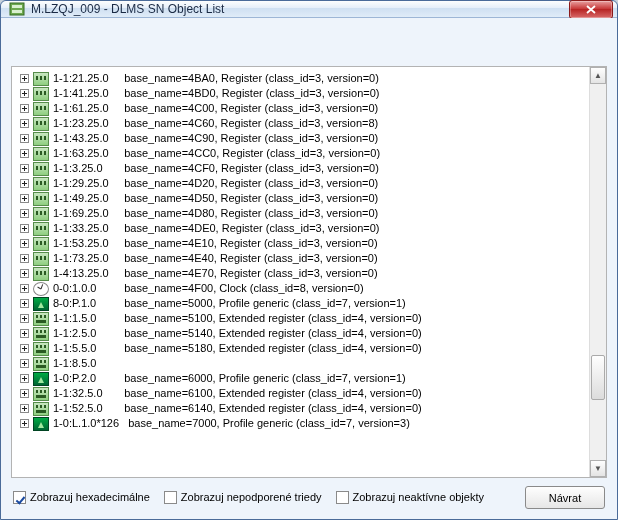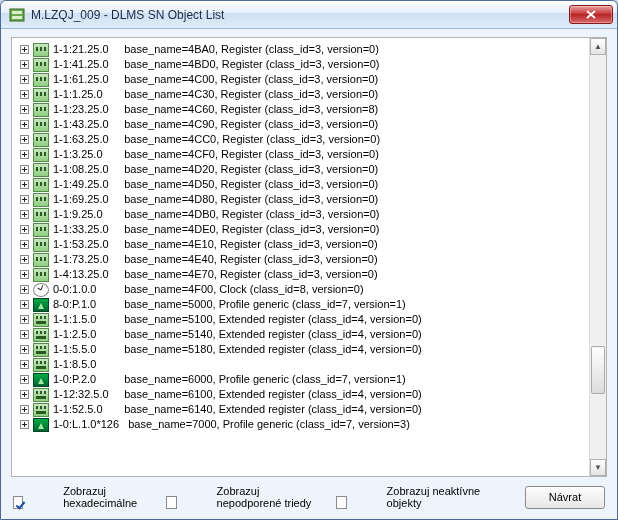--- a/index.html
+++ b/index.html
@@ -17,21 +17,21 @@
     width: 618px;
     height: 520px;
     background: linear-gradient(#eaf3fb, #d6e6f5);
     border: 1px solid #4a6b99;
     border-radius: 6px 6px 0 0;
     display: flex;
     flex-direction: column;
     box-shadow: 0 0 6px rgba(0,0,0,.3);
   }
   .titlebar {
-    height: 28px;
+    height: 17px;
     background: linear-gradient(#fdfefe, #e4eef9 45%, #cfe0f2 46%, #e0ecf8);
     border-bottom: 1px solid #9db6d6;
     display: flex;
     align-items: center;
     padding: 0 4px 0 8px;
     border-radius: 6px 6px 0 0;
   }
   .title-icon {
     width: 16px; height: 16px;
     margin-right: 6px;
@@ -62,20 +62,21 @@
     display: flex;
     flex-direction: column;
   }
   .tree-wrap {
     flex: 1;
     border: 1px solid #b3b3b3;
     background: #fff;
     position: relative;
     display: flex;
     overflow: hidden;
+    margin-top: 40px;
   }
   .tree {
     flex: 1;
     padding: 4px 2px;
     overflow: hidden;
     white-space: nowrap;
   }
   .row {
     display: flex;
     align-items: center;
@@ -168,23 +169,22 @@
     border: 1px solid #aaa;
     border-radius:2px;
   }
   .footer {
     display: flex;
     align-items: center;
     padding: 8px 2px 0 2px;
     gap: 14px;
   }
   .chk {
-    display: flex; align-items: flex-end;
+    display: flex; align-items: flex-start;
     cursor: pointer;
-    gap: 36px;
   }
   .chk-box {
     width: 13px; height: 13px;
     border: 1px solid #8a8a8a;
     background: #fff;
     margin-right: 4px;
     position: relative;
   }
   .chk-box.checked::after{
     content:"";
@@ -249,27 +249,20 @@
           <div class="row">
             <span class="expander"></span>
             <span class="row-icon ic-register"></span>
             <span class="obis">1-1:61.25.0</span>
             <span>&nbsp;&nbsp;&nbsp;</span>
             <span>base_name=4C00, Register (class_id=3, version=0)</span>
           </div>
           <div class="row">
             <span class="expander"></span>
             <span class="row-icon ic-register"></span>
-            <span class="obis">1-1:1.25.0</span>
-            <span>&nbsp;&nbsp;&nbsp;</span>
-            <span>base_name=4C30, Register (class_id=3, version=0)</span>
-          </div>
-          <div class="row">
-            <span class="expander"></span>
-            <span class="row-icon ic-register"></span>
             <span class="obis">1-1:23.25.0</span>
             <span>&nbsp;&nbsp;&nbsp;</span>
             <span>base_name=4C60, Register (class_id=3, version=8)</span>
           </div>
           <div class="row">
             <span class="expander"></span>
             <span class="row-icon ic-register"></span>
             <span class="obis">1-1:43.25.0</span>
             <span>&nbsp;&nbsp;&nbsp;</span>
             <span>base_name=4C90, Register (class_id=3, version=0)</span>
@@ -284,44 +277,37 @@
           <div class="row">
             <span class="expander"></span>
             <span class="row-icon ic-register"></span>
             <span class="obis">1-1:3.25.0</span>
             <span>&nbsp;&nbsp;&nbsp;</span>
             <span>base_name=4CF0, Register (class_id=3, version=0)</span>
           </div>
           <div class="row">
             <span class="expander"></span>
             <span class="row-icon ic-register"></span>
-            <span class="obis">1-1:08.25.0</span>
+            <span class="obis">1-1:29.25.0</span>
             <span>&nbsp;&nbsp;&nbsp;</span>
             <span>base_name=4D20, Register (class_id=3, version=0)</span>
           </div>
           <div class="row">
             <span class="expander"></span>
             <span class="row-icon ic-register"></span>
             <span class="obis">1-1:49.25.0</span>
             <span>&nbsp;&nbsp;&nbsp;</span>
             <span>base_name=4D50, Register (class_id=3, version=0)</span>
           </div>
           <div class="row">
             <span class="expander"></span>
             <span class="row-icon ic-register"></span>
             <span class="obis">1-1:69.25.0</span>
             <span>&nbsp;&nbsp;&nbsp;</span>
             <span>base_name=4D80, Register (class_id=3, version=0)</span>
-          </div>
-          <div class="row">
-            <span class="expander"></span>
-            <span class="row-icon ic-register"></span>
-            <span class="obis">1-1:9.25.0</span>
-            <span>&nbsp;&nbsp;&nbsp;</span>
-            <span>base_name=4DB0, Register (class_id=3, version=0)</span>
           </div>
           <div class="row">
             <span class="expander"></span>
             <span class="row-icon ic-register"></span>
             <span class="obis">1-1:33.25.0</span>
             <span>&nbsp;&nbsp;&nbsp;</span>
             <span>base_name=4DE0, Register (class_id=3, version=0)</span>
           </div>
           <div class="row">
             <span class="expander"></span>
@@ -388,21 +374,21 @@
           <div class="row">
             <span class="expander"></span>
             <span class="row-icon ic-profile"></span>
             <span class="obis">1-0:P.2.0</span>
             <span>&nbsp;&nbsp;&nbsp;</span>
             <span>base_name=6000, Profile generic (class_id=7, version=1)</span>
           </div>
           <div class="row">
             <span class="expander"></span>
             <span class="row-icon ic-ext"></span>
-            <span class="obis">1-12:32.5.0</span>
+            <span class="obis">1-1:32.5.0</span>
             <span>&nbsp;&nbsp;&nbsp;</span>
             <span>base_name=6100, Extended register (class_id=4, version=0)</span>
           </div>
           <div class="row">
             <span class="expander"></span>
             <span class="row-icon ic-ext"></span>
             <span class="obis">1-1:52.5.0</span>
             <span>&nbsp;&nbsp;&nbsp;</span>
             <span>base_name=6140, Extended register (class_id=4, version=0)</span>
           </div>

